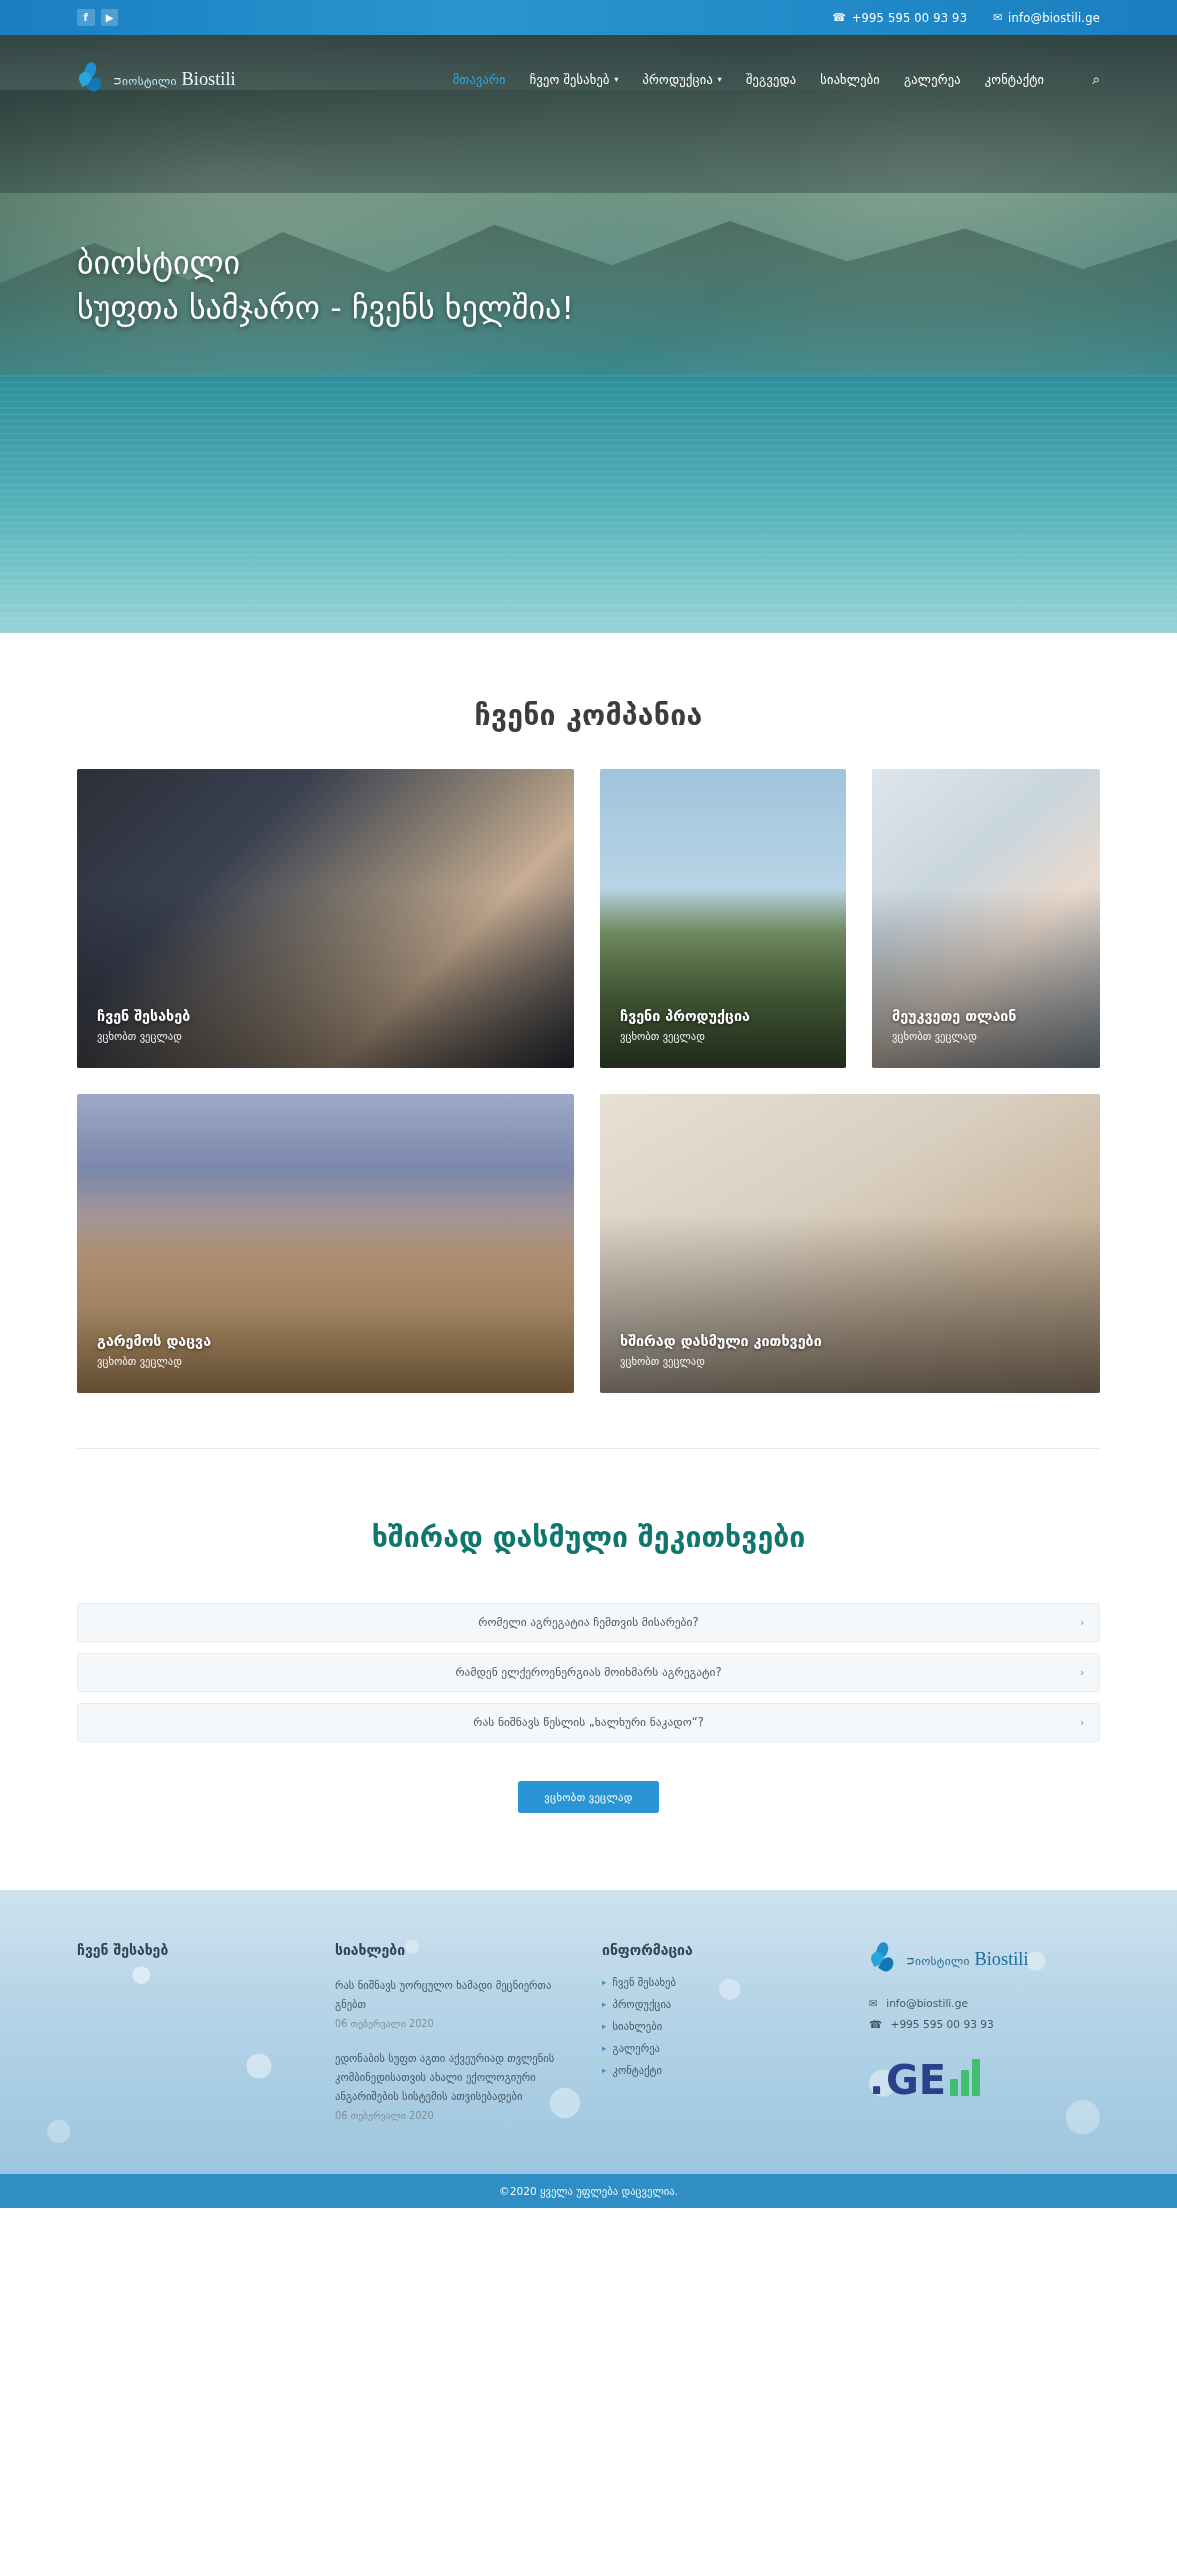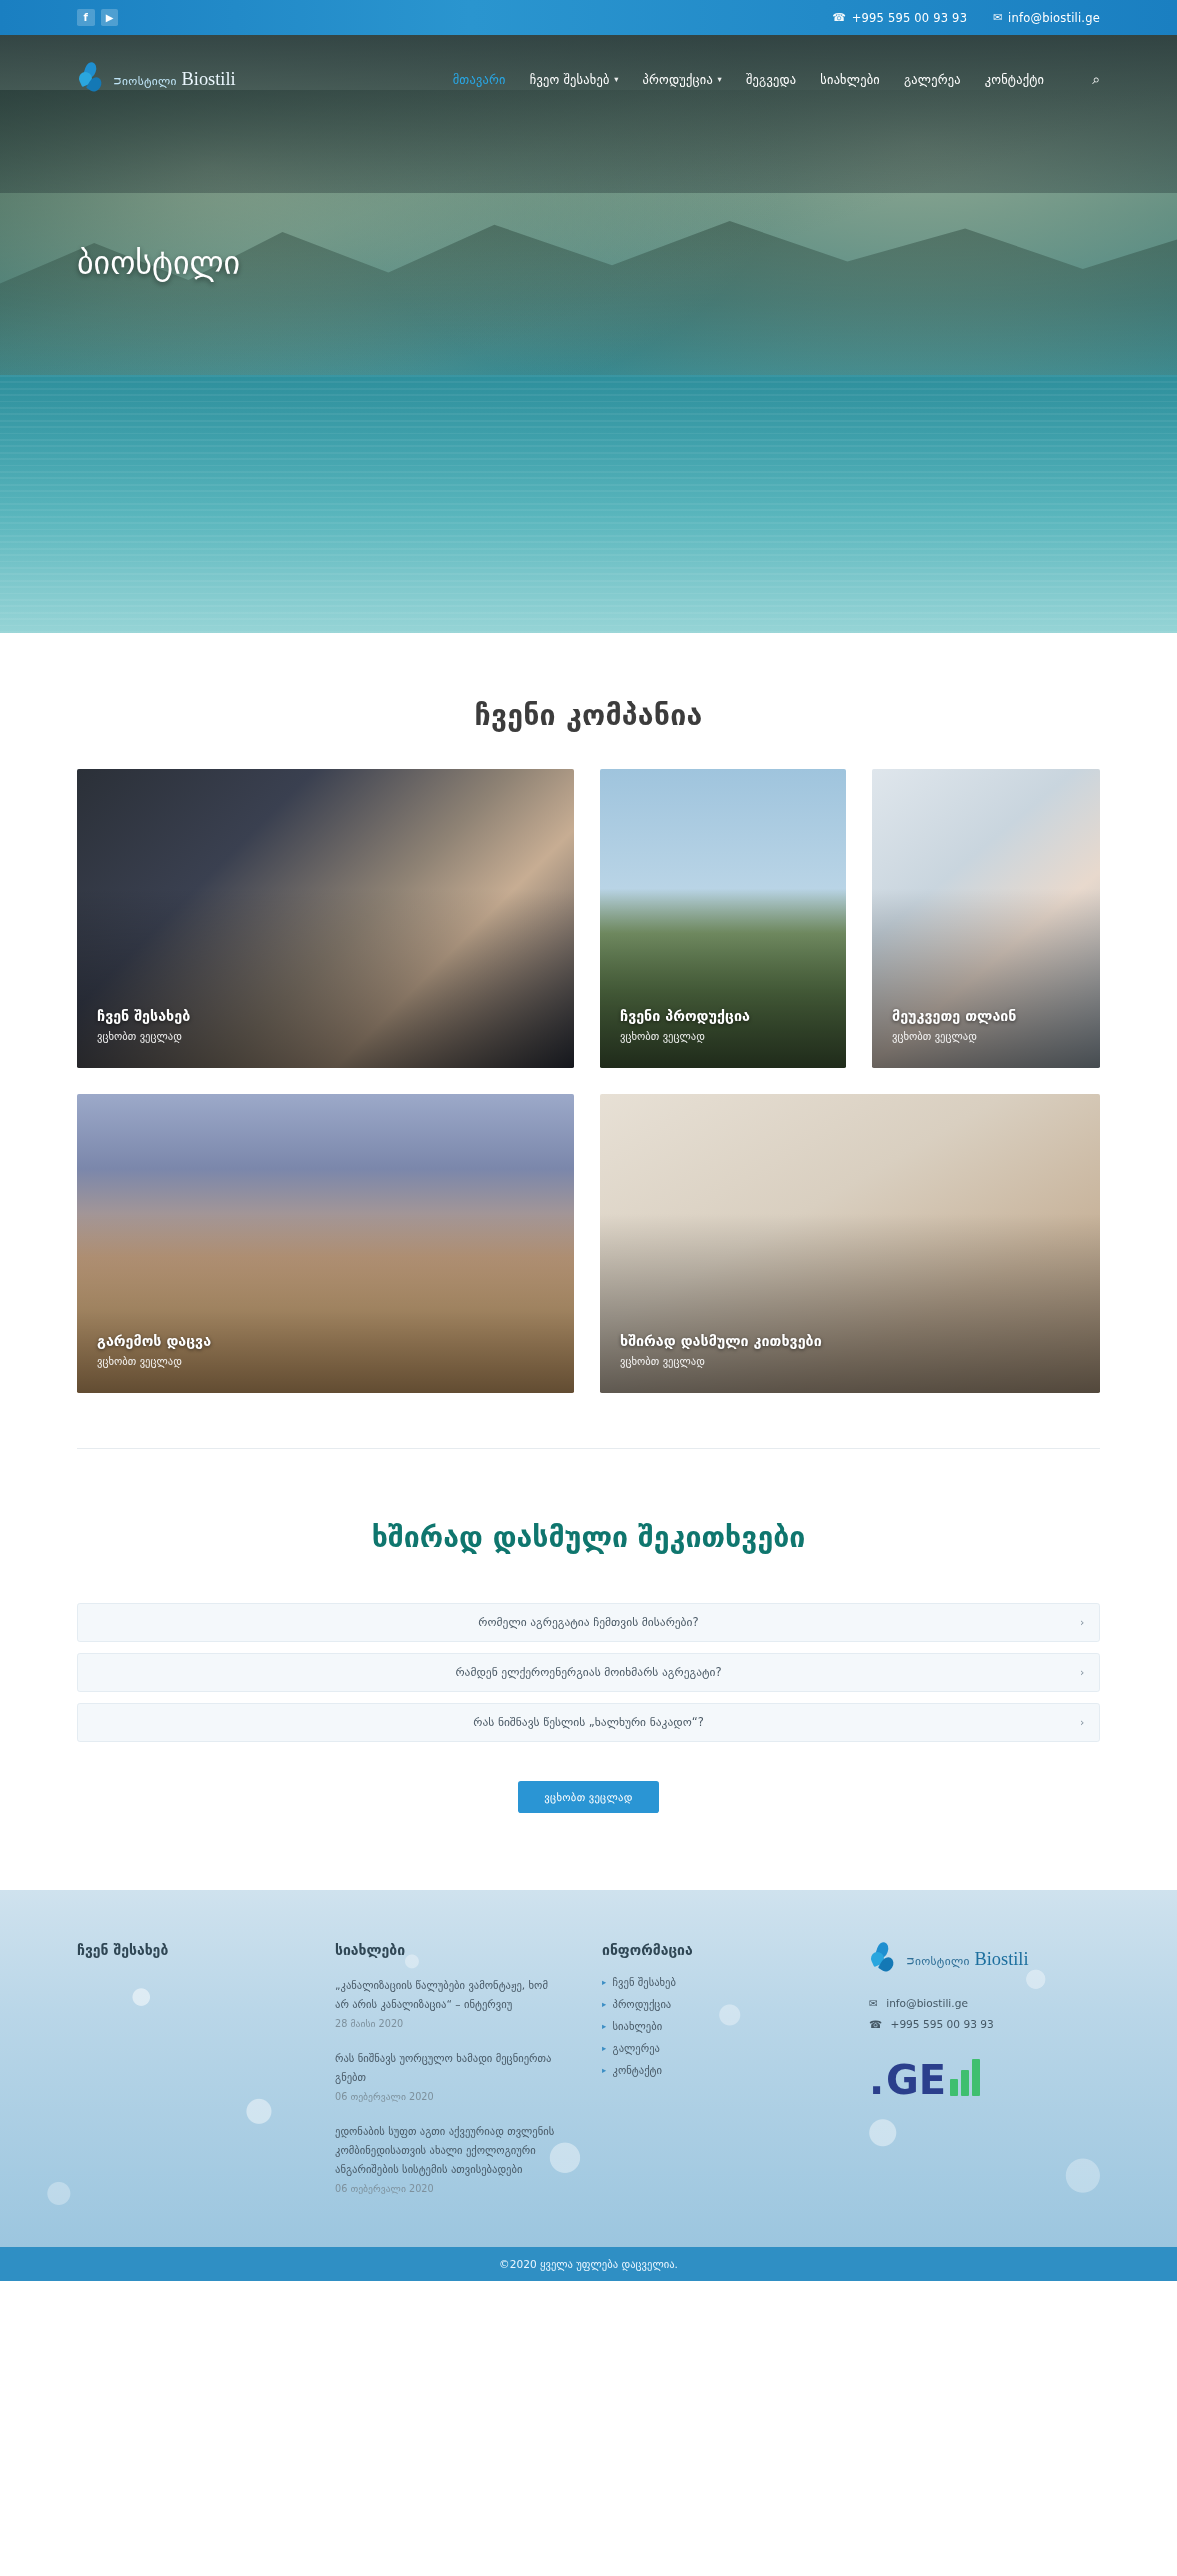--- a/index.html
+++ b/index.html
@@ -185,20 +185,21 @@
       <a class="nav-item">
           <span>კონტაქტი</span>
         </a>
       <a class="nav-search">⌕</a>
     </div>
   </div>
 
   <div class="hero-text">
     <h1>
       <span>ბიოსტილი</span>
+      <span class="l2">სუფთა სამჯარო - ჩვენს ხელშია!</span>
     </h1>
   </div>
 </div>
 
 <div class="section">
   <h2 class="sec-title">ჩვენი კომპანია</h2>
 
   <div class="grid-row">
     <a class="card c1">
       <span class="ph"></span>
@@ -272,24 +273,20 @@
 <div class="footer">
   <div class="bubbles"></div>
   <div class="fcols">
 
     <div class="fcol col-a">
       <h4>ჩვენ შესახებ</h4>
     </div>
 
     <div class="fcol col-b">
       <h4>სიახლები</h4>
-      <div class="news">
-        <p>„კანალიზაციის წალუბები ვამონტაჟე, ხომ არ არის კანალიზაცია“ – ინტერვიუ</p>
-        <div class="date">28 მაისი 2020</div>
-      </div>
       <div class="news">
         <p>რას ნიშნავს უორცულო ხამადი მეცნიერთა გნებთ</p>
         <div class="date">06 თებერვალი 2020</div>
       </div>
       <div class="news">
         <p>ედონაბის სუფთ აგთი აქვეურიად თვლენის კომბინედისათვის ახალი ექოლოგიური ანგარიშების სისტემის ათვისებადები</p>
         <div class="date">06 თებერვალი 2020</div>
       </div>
     </div>
 

